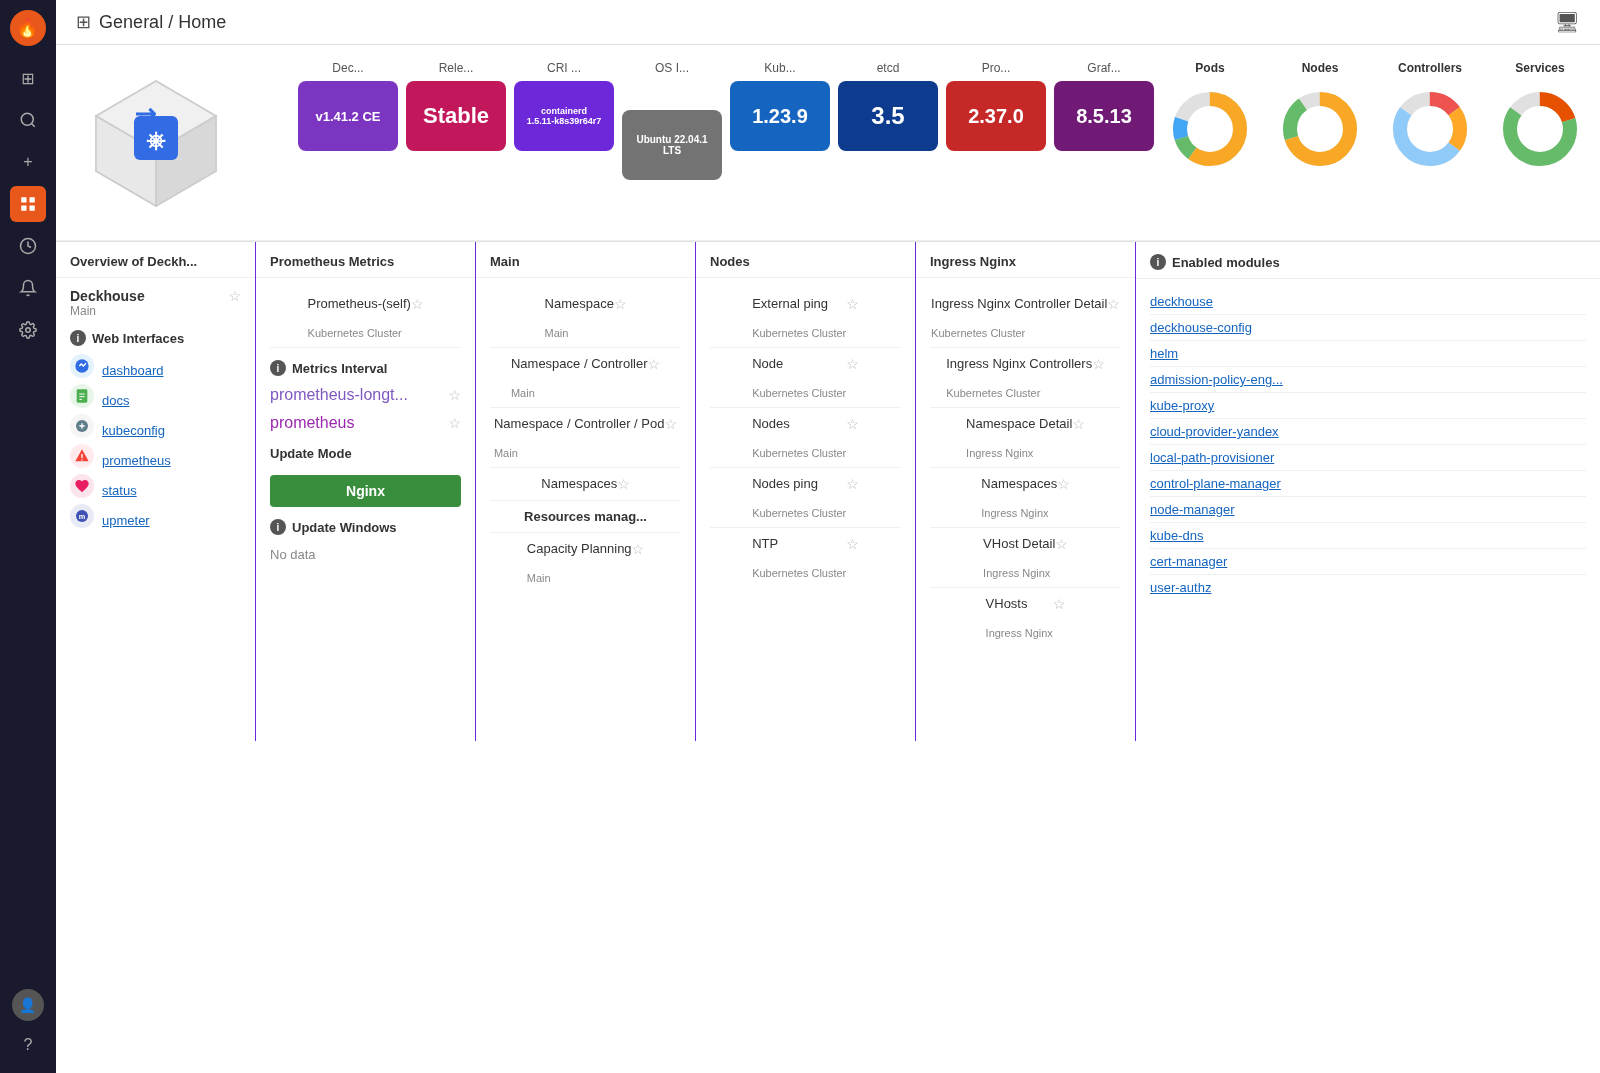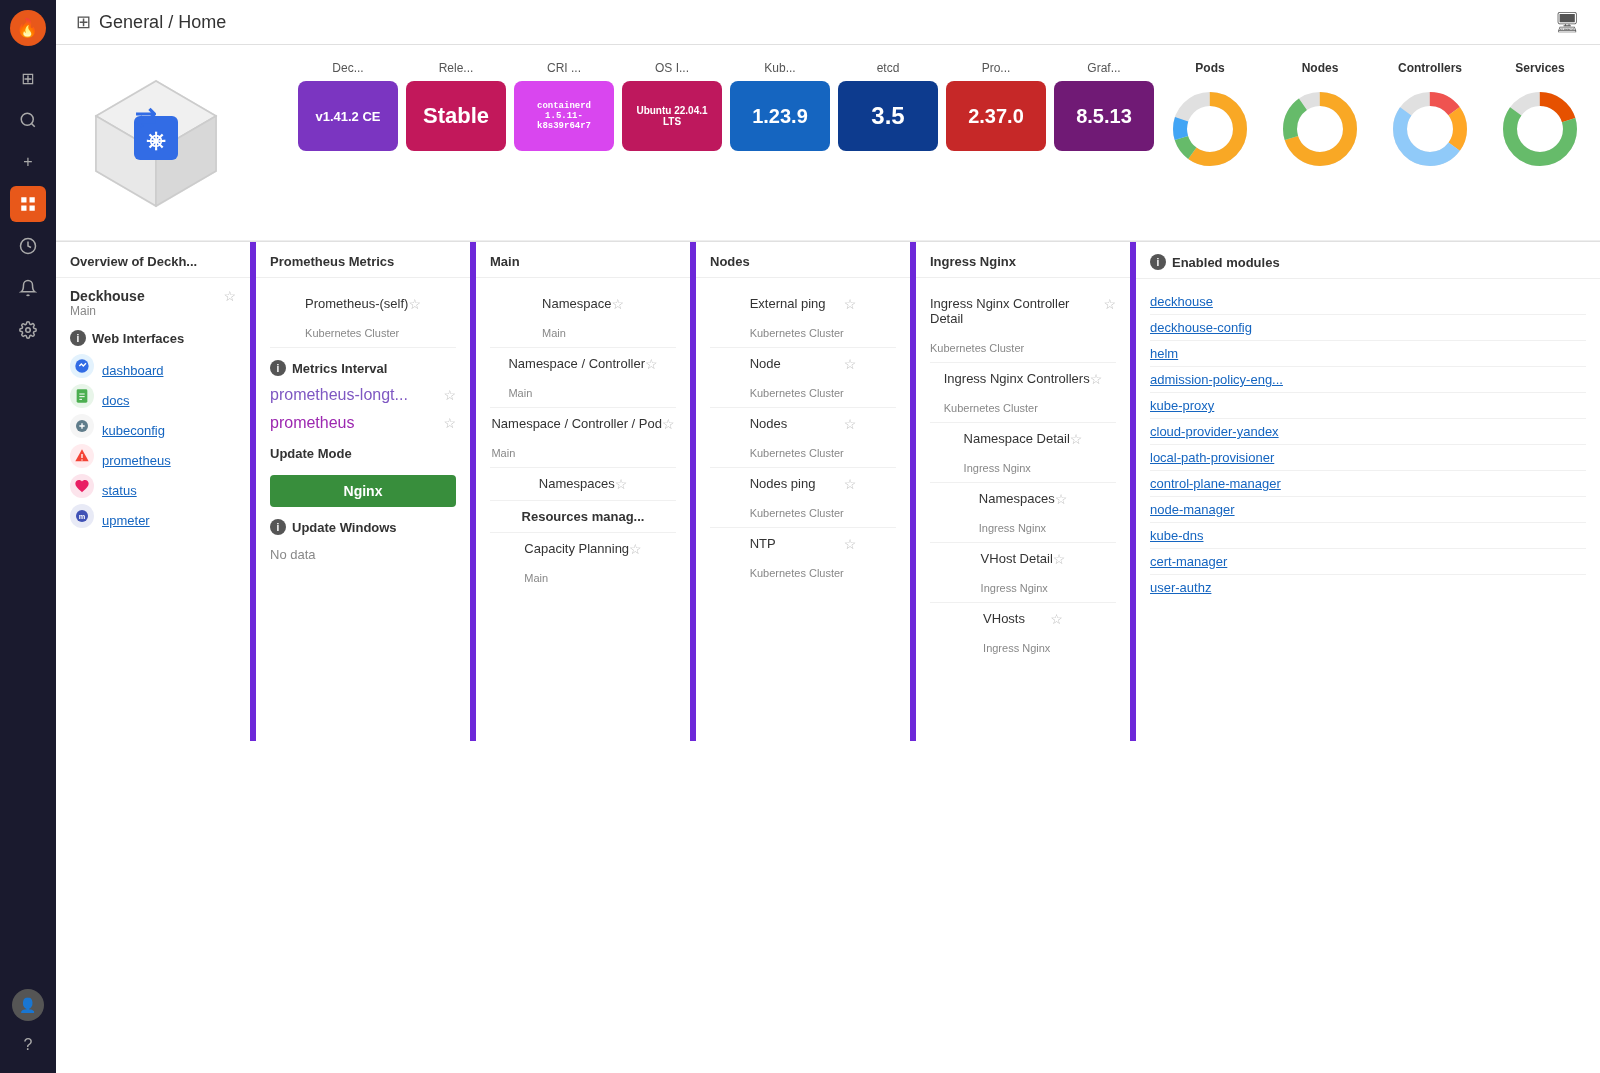--- a/index.html
+++ b/index.html
@@ -33,37 +33,37 @@
     .cluster-logo { width: 160px; flex-shrink: 0; position: relative; }
     .cluster-logo svg { width: 160px; height: 160px; }
 
     
     .version-cards { display: flex; flex-wrap: wrap; gap: 8px; flex: 1; justify-content: flex-end; }
     .version-group { display: flex; flex-direction: column; align-items: center; gap: 6px; }
     .version-label { font-size: 12px; color: #555; font-weight: 500; text-align: center; }
     .version-card { width: 100px; height: 70px; border-radius: 8px; display: flex; align-items: center; justify-content: center; font-weight: 700; color: white; font-size: 13px; text-align: center; padding: 12px; }
     .version-card.purple { background: #7b35c1; }
     .version-card.magenta { background: #c2185b; font-size: 22px; }
-    .version-card.yellow { background: #d946ef; font-size: 11px; font-family: Liberation Mono, monospace; }
-    .version-card.green { background: #be185d; font-size: 11px; }
+    .version-card.yellow { background: #6d28d9; font-size: 11px; }
+    .version-card.green { background: #737373; font-size: 11px; margin-top: 29px; }
     .version-card.blue { background: #1565c0; font-size: 20px; }
     .version-card.dark-blue { background: #0d3b8e; font-size: 24px; }
     .version-card.red { background: #c62828; font-size: 20px; }
     .version-card.orange { background: #701a75; font-size: 20px; }
 
     
     .donut-section { display: flex; gap: 30px; align-items: center; flex-shrink: 0; }
     .donut-group { display: flex; flex-direction: column; align-items: center; gap: 14px; }
     .donut-label { font-size: 12px; font-weight: 600; color: #333; }
 
     
     .panels-row { display: flex; border-top: 1px solid #e0e0e0; min-height: 500px; }
 
     
-    .panel { border-right: 6px solid #6d28d9; padding: 0; display: flex; flex-direction: column; }
+    .panel { border-right: 1px solid #6d28d9; padding: 0; display: flex; flex-direction: column; }
     .panel-header { padding: 12px 14px 8px; font-weight: 700; font-size: 13px; color: #333; border-bottom: 1px solid #eee; }
     .panel-content { padding: 10px 14px; flex: 1; }
 
     .panel-deckhouse { width: 200px; }
     .panel-prometheus { width: 220px; }
     .panel-main { width: 220px; }
     .panel-nodes { width: 220px; }
     .panel-nginx { width: 220px; }
     .panel-modules { flex: 1; border-right: none; }
 

